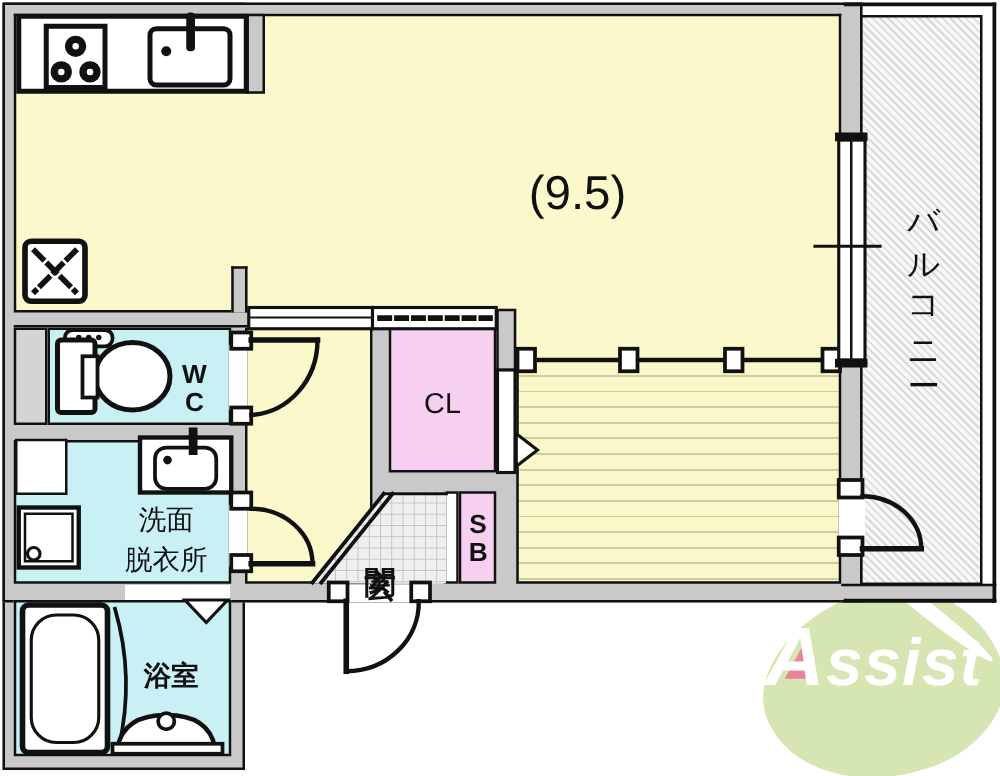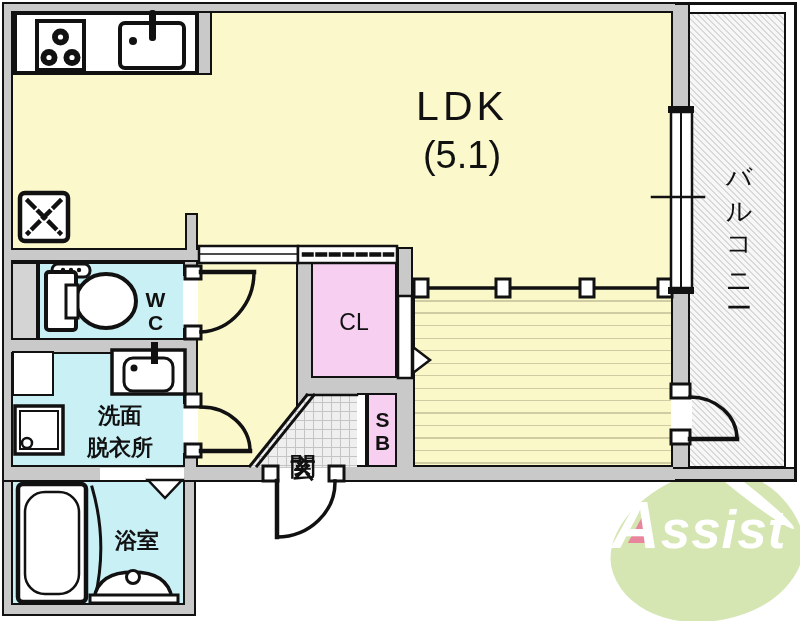--- a/index.html
+++ b/index.html
@@ -188,35 +188,34 @@
       </g>
 
       <g>
         <path d="M94,598 Q99,572 133,572 Q167,572 172,598 Z" fill="#fff" stroke-width="3.5"></path>
         <rect x="90" y="595" width="88" height="8" fill="#fff" stroke-width="3"></rect>
         <circle cx="133" cy="577" r="6.5" fill="#fff" stroke-width="3"></circle>
       </g>
     </g>
   </svg>
 
-  <div class="abs txt" style="left:382px;top:84px;width:160px;height:46px;font-size:41px;letter-spacing:4px;z-index:5;">LDK</div>
-  <div class="abs txt" style="left:382px;top:134px;width:160px;height:44px;font-size:38px;z-index:5;">(5.1)</div>
+  <div class="abs txt" style="left:382px;top:134px;width:160px;height:44px;font-size:38px;z-index:5;">(9.5)</div>
 
 
   <div class="abs vtext" style="left:718px;top:92px;width:44px;height:265px;font-size:26px;letter-spacing:7px;z-index:5;">バルコニー</div>
 
   <div class="abs txt" style="left:324px;top:306px;width:60px;height:32px;font-size:23px;z-index:5;">CL</div>
 
   <div class="abs vtext" style="left:140px;top:282px;width:30px;height:58px;font-size:21px;font-weight:bold;z-index:5;">WC</div>
 
   <div class="abs vtext" style="left:368px;top:402px;width:28px;height:58px;font-size:21px;font-weight:bold;z-index:5;">SB</div>
 
   <div class="abs vtext" style="left:288px;top:400px;width:32px;height:68px;font-size:25px;font-weight:bold;z-index:5;">玄関</div>
 
-  <div class="abs" style="left:45px;top:400px;width:150px;height:64px;text-align:center;font-size:22px;font-weight:bold;line-height:32px;z-index:5;">
+  <div class="abs" style="left:58px;top:400px;width:150px;height:64px;text-align:center;font-size:22px;font-weight:normal;line-height:32px;z-index:5;">
     <span>洗面</span><br>
     <span>脱衣所</span>
   </div>
 
   <div class="abs txt" style="left:92px;top:527px;width:90px;height:28px;font-size:22px;font-weight:bold;z-index:5;text-align:right;">浴室</div>
 
   <div class="abs tri-pink" style="left:631px;top:513px;z-index:2;"></div>
   <div class="abs logotxt" style="left:612px;top:487px;z-index:3;">
     <span style="font-size:66px;">A</span><span style="font-size:53px;">ssist</span>
   </div>

